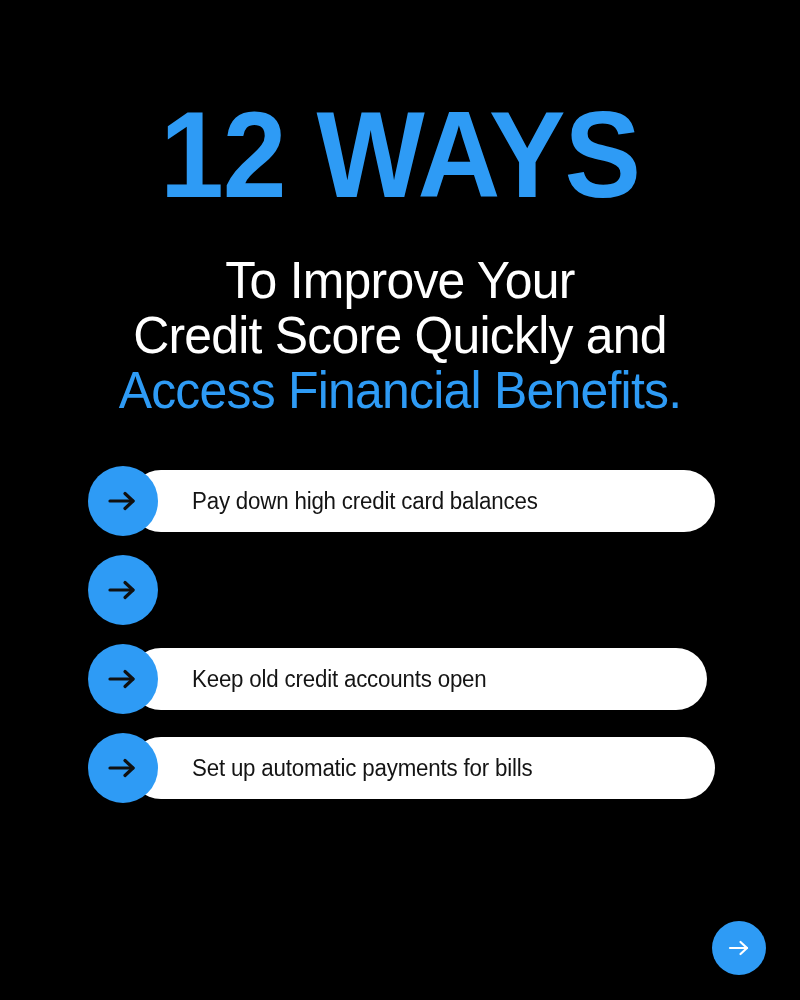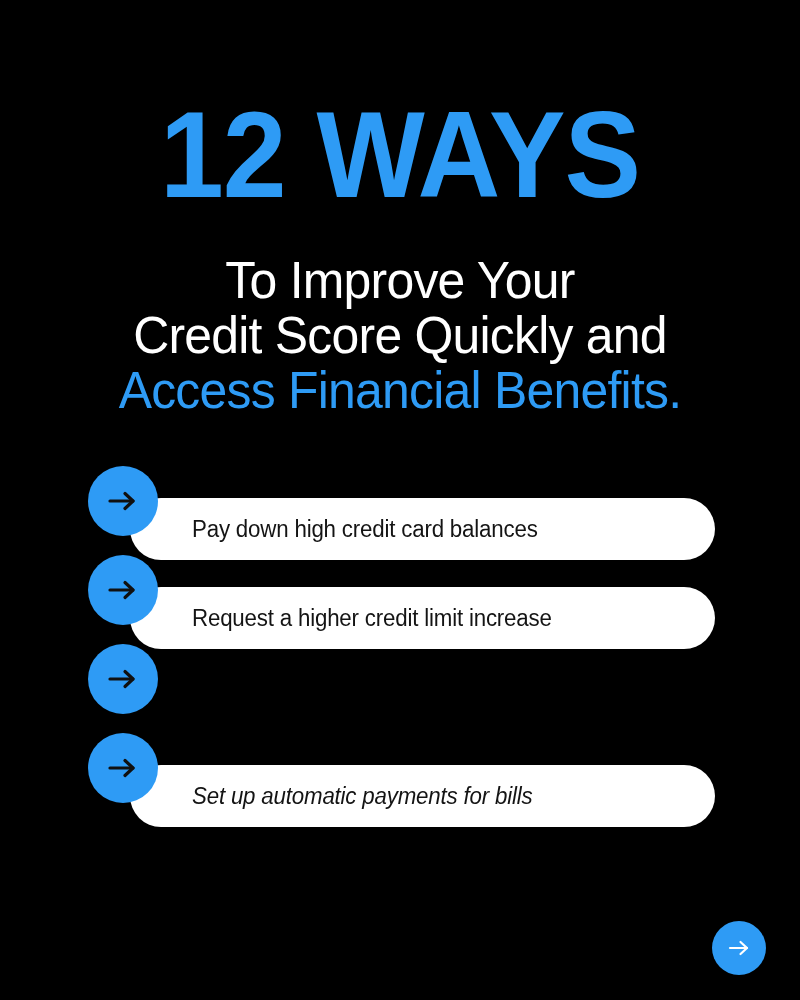--- a/index.html
+++ b/index.html
@@ -70,21 +70,20 @@
     margin-bottom: 27px;
   }
 
   .pill-bar {
     position: absolute;
     left: 130px;
     top: 0;
     height: 62px;
     background: #ffffff;
     border-radius: 31px;
-    margin-top: 28px;
   }
 
   .pill-label {
     position: absolute;
     left: 62px;
     top: 0;
     height: 62px;
     display: flex;
     align-items: center;
     color: #141414;
@@ -148,42 +147,42 @@
       </div>
       <div class="pill-circle">
         <svg width="34" height="34" viewBox="0 0 34 34" aria-hidden="true">
           <path d="M4 17 H27" stroke="#101010" stroke-width="3.2" stroke-linecap="round" fill="none"></path>
           <path d="M19 9.5 L27 17 L19 24.5" stroke="#101010" stroke-width="3.2" stroke-linecap="round" stroke-linejoin="round" fill="none"></path>
         </svg>
       </div>
     </div>
 
     <div class="pill-row">
+      <div class="pill-circle">
+        <svg width="34" height="34" viewBox="0 0 34 34" aria-hidden="true">
+          <path d="M4 17 H27" stroke="#101010" stroke-width="3.2" stroke-linecap="round" fill="none"></path>
+          <path d="M19 9.5 L27 17 L19 24.5" stroke="#101010" stroke-width="3.2" stroke-linecap="round" stroke-linejoin="round" fill="none"></path>
+        </svg>
+      </div>
+    </div>
+
+    <div class="pill-row">
+      <div class="pill-bar" style="width: 577px;">
+        <span class="pill-label">Keep old credit accounts open</span>
+      </div>
+      <div class="pill-circle">
+        <svg width="34" height="34" viewBox="0 0 34 34" aria-hidden="true">
+          <path d="M4 17 H27" stroke="#101010" stroke-width="3.2" stroke-linecap="round" fill="none"></path>
+          <path d="M19 9.5 L27 17 L19 24.5" stroke="#101010" stroke-width="3.2" stroke-linecap="round" stroke-linejoin="round" fill="none"></path>
+        </svg>
+      </div>
+    </div>
+
+    <div class="pill-row">
       <div class="pill-bar" style="width: 585px;">
-        <span class="pill-label">Request a higher credit limit increase</span>
-      </div>
-      <div class="pill-circle">
-        <svg width="34" height="34" viewBox="0 0 34 34" aria-hidden="true">
-          <path d="M4 17 H27" stroke="#101010" stroke-width="3.2" stroke-linecap="round" fill="none"></path>
-          <path d="M19 9.5 L27 17 L19 24.5" stroke="#101010" stroke-width="3.2" stroke-linecap="round" stroke-linejoin="round" fill="none"></path>
-        </svg>
-      </div>
-    </div>
-
-    <div class="pill-row">
-      <div class="pill-circle">
-        <svg width="34" height="34" viewBox="0 0 34 34" aria-hidden="true">
-          <path d="M4 17 H27" stroke="#101010" stroke-width="3.2" stroke-linecap="round" fill="none"></path>
-          <path d="M19 9.5 L27 17 L19 24.5" stroke="#101010" stroke-width="3.2" stroke-linecap="round" stroke-linejoin="round" fill="none"></path>
-        </svg>
-      </div>
-    </div>
-
-    <div class="pill-row">
-      <div class="pill-bar" style="width: 585px; font-style: italic;">
         <span class="pill-label">Set up automatic payments for bills</span>
       </div>
       <div class="pill-circle">
         <svg width="34" height="34" viewBox="0 0 34 34" aria-hidden="true">
           <path d="M4 17 H27" stroke="#101010" stroke-width="3.2" stroke-linecap="round" fill="none"></path>
           <path d="M19 9.5 L27 17 L19 24.5" stroke="#101010" stroke-width="3.2" stroke-linecap="round" stroke-linejoin="round" fill="none"></path>
         </svg>
       </div>
     </div>
 

